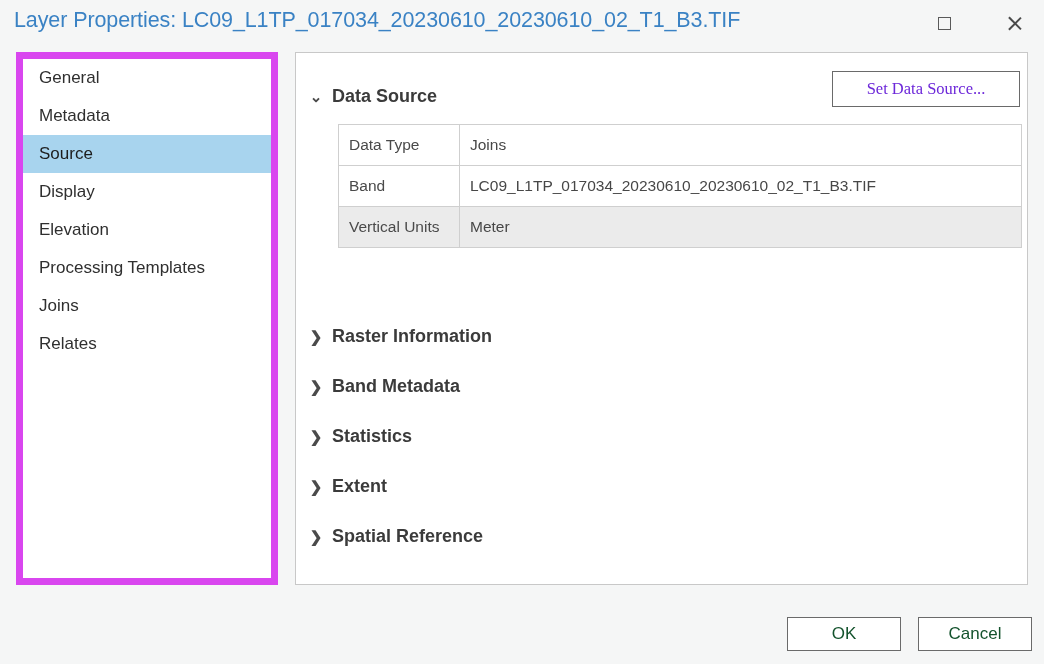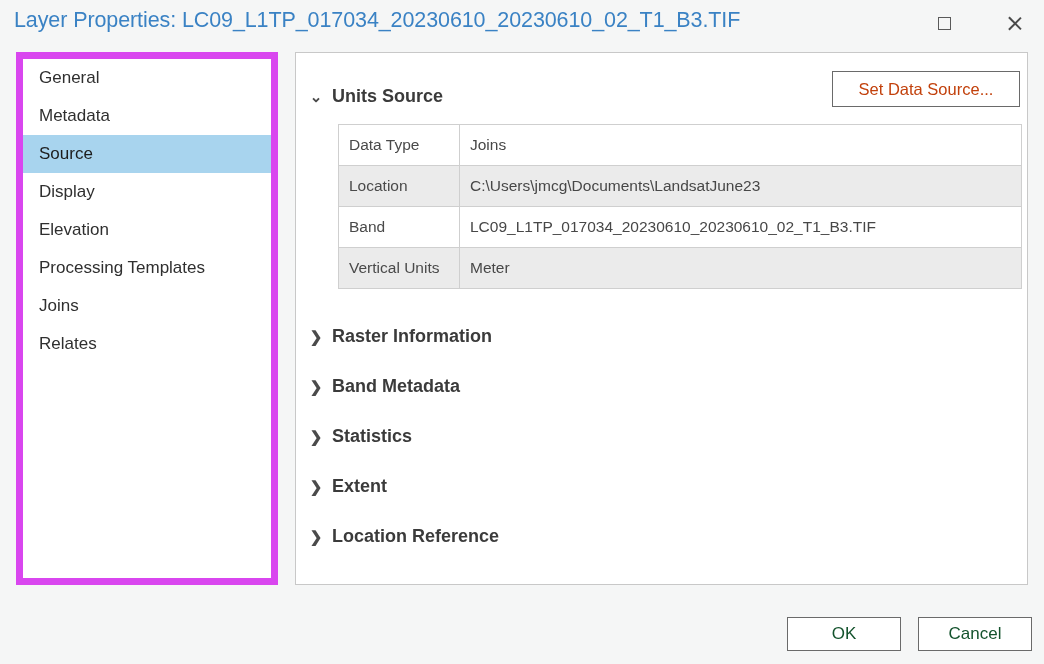--- a/index.html
+++ b/index.html
@@ -116,23 +116,23 @@
 
   #set-data-source-button {
     position: absolute;
     right: 7px;
     top: 18px;
     width: 188px;
     height: 36px;
     background: #ffffff;
     border: 1.5px solid #6a6a6a;
     box-sizing: border-box;
-    font-family: Liberation Sans, sans-serif;
+    font-family: Liberation Serif, serif;
     font-size: 16.5px;
-    color: #c2410c;
+    color: #6d28d9;
     cursor: default;
     padding: 0;
   }
 
   .section-header {
     position: absolute;
     display: flex;
     align-items: center;
     font-size: 18px;
     font-weight: bold;
@@ -245,34 +245,30 @@
   <div class="sidebar-item">Elevation</div>
   <div class="sidebar-item">Processing Templates</div>
   <div class="sidebar-item">Joins</div>
   <div class="sidebar-item">Relates</div>
 </div>
 
 <div id="content">
 
   <div class="section-header" id="data-source-header">
     <span class="chev">⌄</span>
-    <span>Units Source</span>
+    <span>Data Source</span>
   </div>
 
   <button id="set-data-source-button">Set Data Source...</button>
 
   <table id="props-table">
     <tbody>
       <tr class="plain">
         <td class="label-cell">Data Type</td>
         <td class="value-cell">Joins</td>
-      </tr>
-      <tr class="shaded">
-        <td class="label-cell">Location</td>
-        <td class="value-cell">C:\Users\jmcg\Documents\LandsatJune23</td>
       </tr>
       <tr class="plain">
         <td class="label-cell">Band</td>
         <td class="value-cell">LC09_L1TP_017034_20230610_20230610_02_T1_B3.TIF</td>
       </tr>
       <tr class="shaded">
         <td class="label-cell">Vertical Units</td>
         <td class="value-cell">Meter</td>
       </tr>
     </tbody>
@@ -290,20 +286,20 @@
     <div class="collapsed-section">
       <span class="chev">❯</span>
       <span>Statistics</span>
     </div>
     <div class="collapsed-section">
       <span class="chev">❯</span>
       <span>Extent</span>
     </div>
     <div class="collapsed-section">
       <span class="chev">❯</span>
-      <span>Location Reference</span>
+      <span>Spatial Reference</span>
     </div>
   </div>
 
 </div>
 
 <button class="footer-btn" id="ok-button">OK</button>
 <button class="footer-btn" id="cancel-button">Cancel</button>
 
 </body></html>

